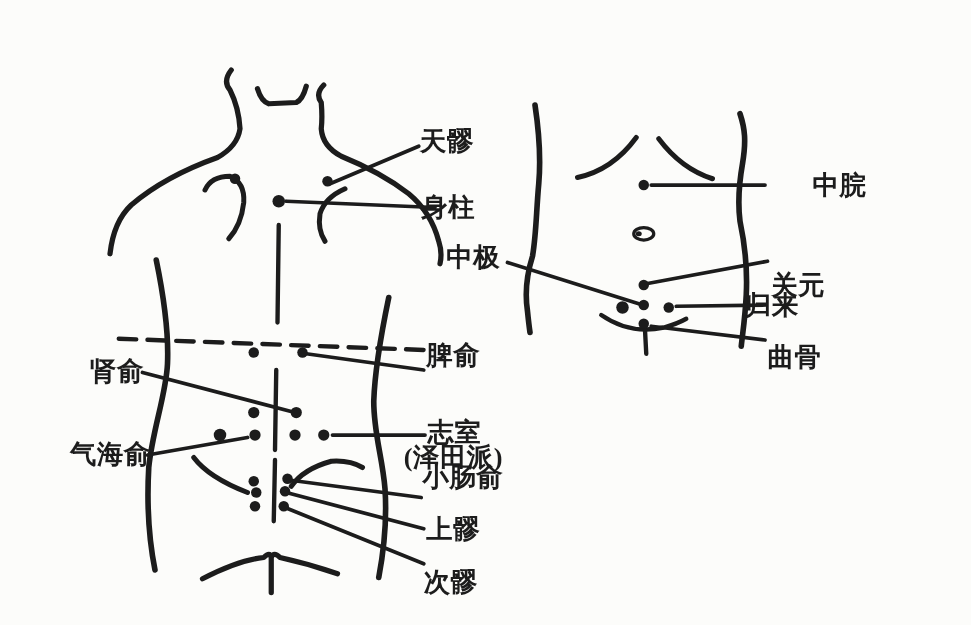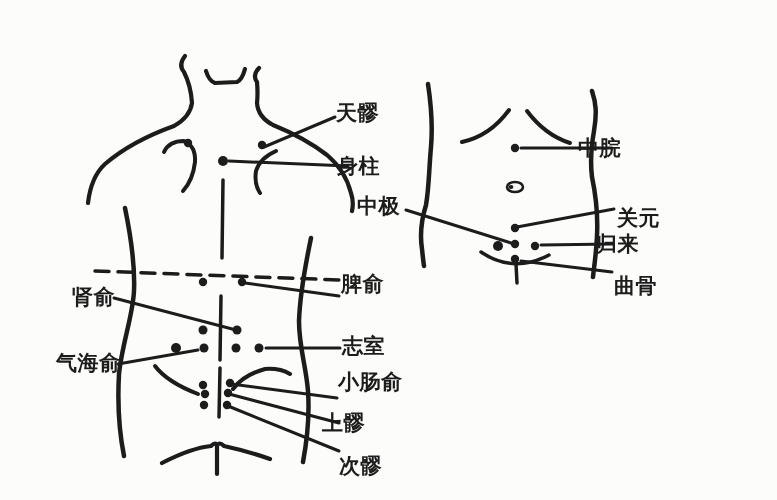--- a/index.html
+++ b/index.html
@@ -116,21 +116,22 @@
     </g>
   </svg>
 
   <span class="lbl" style="left:336px;top:103px">天髎</span>
   <span class="lbl" style="left:337px;top:156px">身柱</span>
   <span class="lbl" style="left:357px;top:196px">中极</span>
   <span class="lbl" style="left:341px;top:274px">脾俞</span>
   <span class="lbl" style="left:72px;top:287px">肾俞</span>
   <span class="lbl" style="left:56px;top:353px">气海俞</span>
   <span class="lbl" style="left:342px;top:336px">志室</span>
+  <span class="lbl" style="left:323px;top:356px">(泽田派)</span>
   <span class="lbl" style="left:338px;top:372px">小肠俞</span>
-  <span class="lbl" style="left:322px;top:413px">上髎</span>
+  <span class="lbl" style="left:341px;top:413px">上髎</span>
   <span class="lbl" style="left:339px;top:456px">次髎</span>
-  <span class="lbl" style="left:578px;top:138px">中脘</span>
-  <span class="lbl" style="left:617px;top:208px">关元</span>
+  <span class="lbl" style="left:650px;top:138px">中脘</span>
+  <span class="lbl" style="left:617px;top:218px">关元</span>
   <span class="lbl" style="left:596px;top:234px">归来</span>
   <span class="lbl" style="left:614px;top:276px">曲骨</span>
 
 </div>
 
 </body></html>

